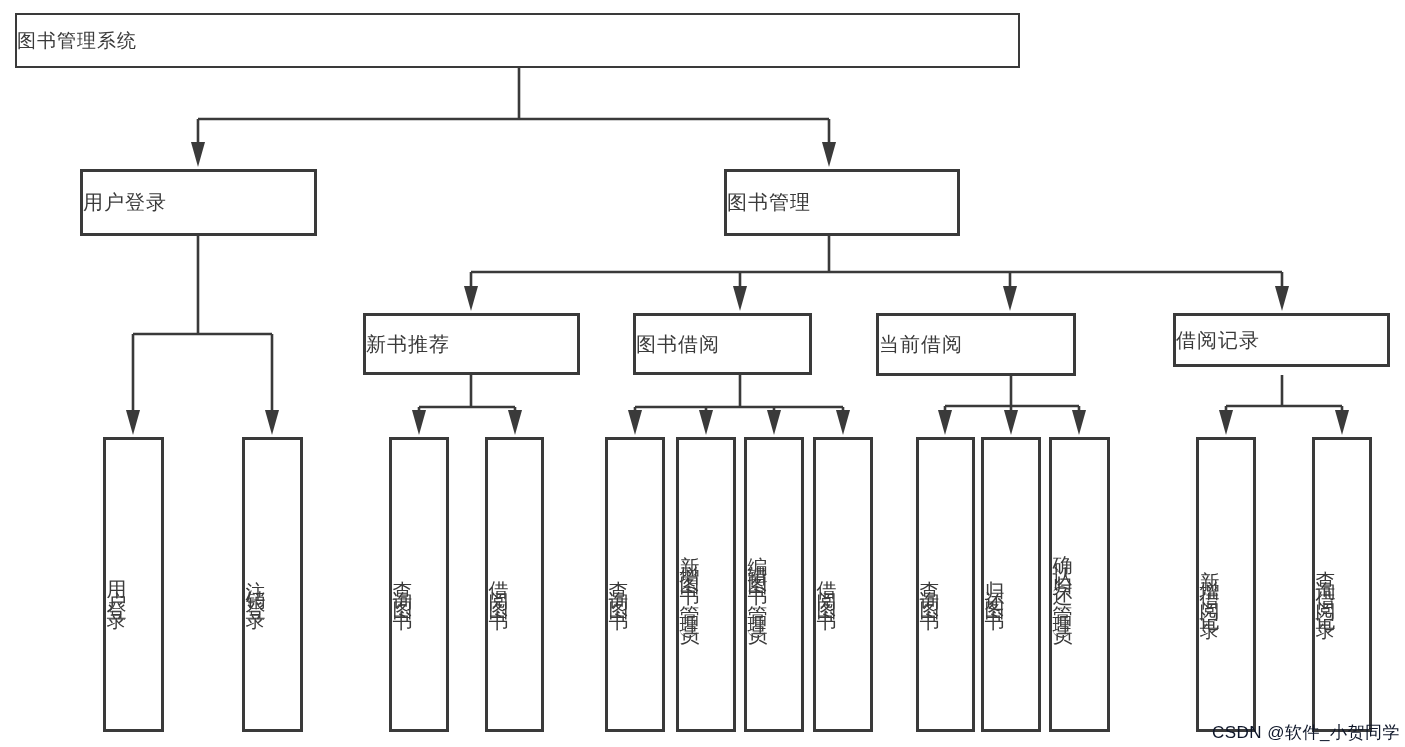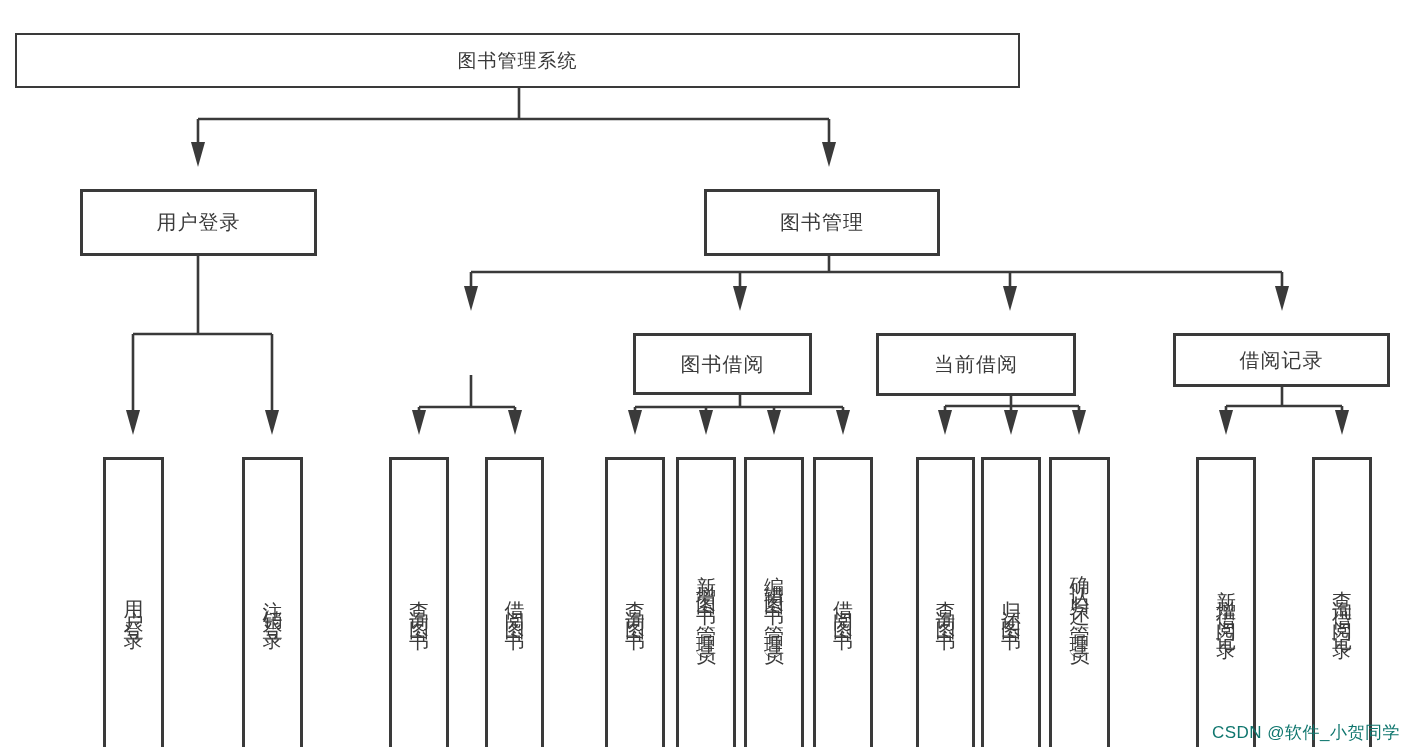--- a/index.html
+++ b/index.html
@@ -5,34 +5,33 @@
   html,body{margin:0;padding:0;background:#ffffff;}
   .canvas{
     position:relative;width:1405px;height:747px;background:#ffffff;
     font-family:"Liberation Sans","DejaVu Sans",sans-serif;color:#3a3a3a;overflow:hidden;
   }
   .connectors{position:absolute;left:0;top:0;width:1405px;height:747px;}
   .connectors path{stroke:#3a3a3a;stroke-width:2.6;fill:none;}
   .connectors polygon{fill:#3a3a3a;stroke:none;}
   .node{
     position:absolute;box-sizing:border-box;background:#ffffff;
-    border:3px solid #3a3a3a;display:flex;align-items:center;justify-content:center;
+    border:3px solid #3a3a3a;display:flex;align-items:center;justify-content:flex-start;
     text-align:center;
-    margin-top:20px;
   }
   .node-root{border-width:2px;font-size:19px;letter-spacing:1px;}
   .node-lvl2,.node-lvl3{font-size:20px;letter-spacing:1px;}
   .node-leaf span{
     writing-mode:vertical-rl;text-orientation:mixed;
     font-size:20px;line-height:1.05;letter-spacing:10px;
     white-space:nowrap;
   }
   .watermark{
     position:absolute;right:5px;bottom:3px;z-index:5;
-    font-size:17px;color:#0f766e;letter-spacing:0.5px;
+    font-size:17px;color:#0f172a;letter-spacing:0.5px;
   }
 </style>
 </head>
 <body>
 
 <div class="canvas">
 
   <svg class="connectors" viewBox="0 0 1405 747" xmlns="http://www.w3.org/2000/svg">
 
     <path d="M519 68 L519 119 M198 119 L829 119 M198 119 L198 146 M829 119 L829 146"></path>
@@ -69,24 +68,27 @@
     <polygon points="1335,410 1349,410 1342,435"></polygon>
   </svg>
 
   <div class="node node-root" style="left:15px;top:13px;width:1005px;height:55px">
     <span>图书管理系统</span>
   </div>
 
   <div class="node node-lvl2" style="left:80px;top:169px;width:237px;height:67px">
     <span>用户登录</span>
   </div>
-  <div class="node node-lvl2" style="left:704px;top:169px;width:236px;height:67px">
+  <div class="node node-lvl2" style="left:724px;top:169px;width:236px;height:67px">
     <span>图书管理</span>
   </div>
 
+  <div class="node node-lvl3" style="left:363px;top:313px;width:217px;height:62px">
+    <span>新书推荐</span>
+  </div>
   <div class="node node-lvl3" style="left:633px;top:313px;width:179px;height:62px">
     <span>图书借阅</span>
   </div>
   <div class="node node-lvl3" style="left:876px;top:313px;width:200px;height:63px">
     <span>当前借阅</span>
   </div>
   <div class="node node-lvl3" style="left:1173px;top:313px;width:217px;height:54px">
     <span>借阅记录</span>
   </div>
 

